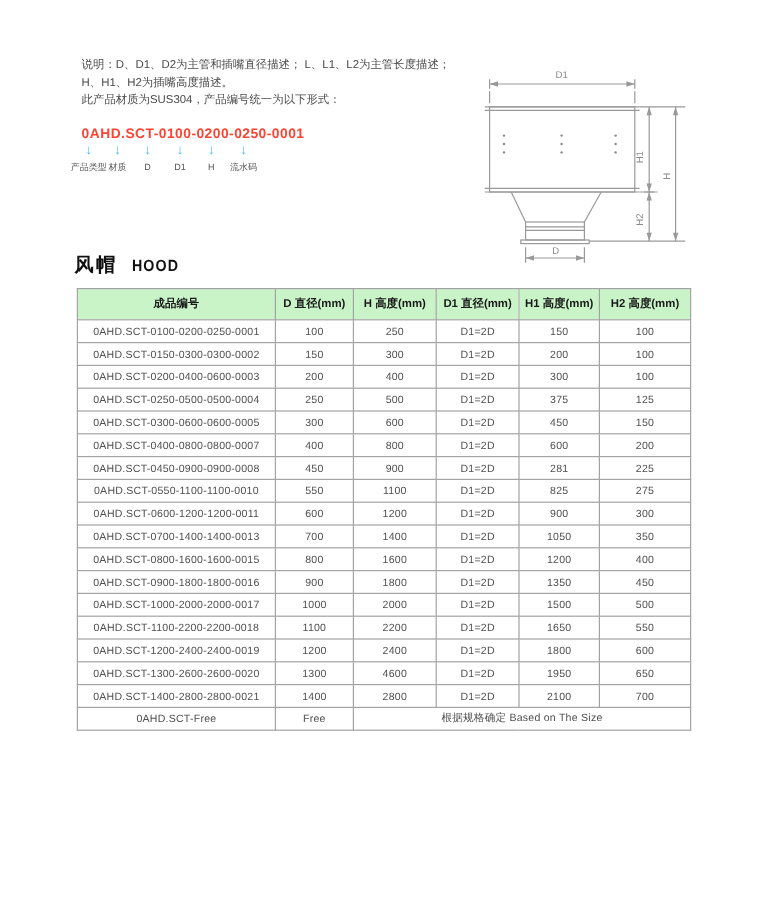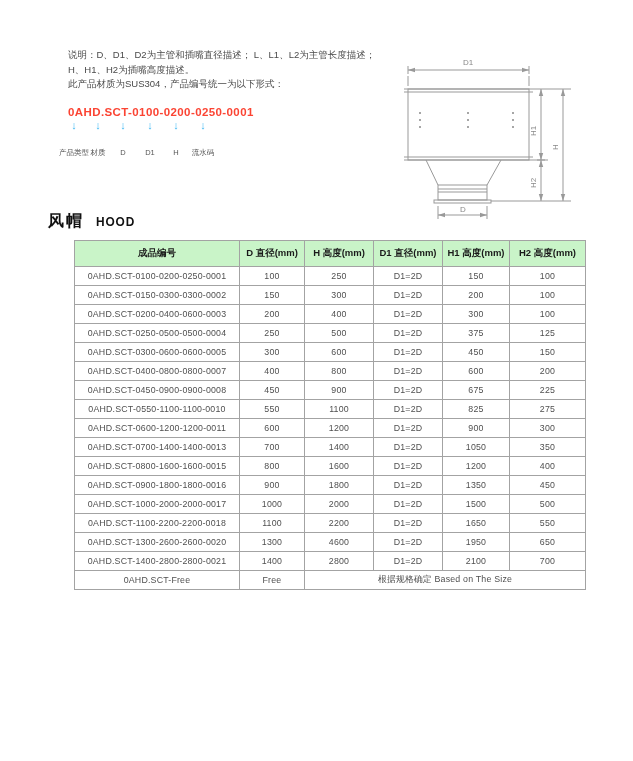--- a/index.html
+++ b/index.html
@@ -10,29 +10,29 @@
     color:#4a4a4a;
   }
   .intro { position:absolute; left:68px; top:48px; width:320px;
     font-size:9.5px; line-height:14.5px; color:#4a4a4a; }
   .product-code { position:absolute; left:68px; top:106px;
     font-size:11.5px; font-weight:bold; color:#fb4433; letter-spacing:.4px; }
   .legend { position:absolute; left:0; top:120px; height:34px; width:633px; }
   .legend-item { position:absolute; top:0; transform:translateX(-50%);
     display:flex; flex-direction:column; align-items:center; }
   .legend-arrow { color:#44baf3; font-size:11px; font-weight:bold; line-height:11px; }
-  .legend-label { margin-top:17px; font-size:7.5px; color:#555; white-space:nowrap; }
+  .legend-label { margin-top:4px; font-size:7.5px; color:#555; white-space:nowrap; }
   .li0{left:74px}.li1{left:98px}.li2{left:123px}.li3{left:150px}.li4{left:176px}.li5{left:203px}
   .diagram { position:absolute; left:393px; top:45px; }
-  .section-title { position:absolute; left:48px; top:211px; color:#111;
+  .section-title { position:absolute; left:62px; top:211px; color:#111;
     display:flex; align-items:baseline; }
   .title-zh { font-size:16px; font-weight:900; letter-spacing:2px; }
   .title-en { font-size:13.5px; font-weight:900; margin-left:12px; letter-spacing:1px;
     transform:scaleX(.88); transform-origin:left; }
-  .spec-table { position:absolute; left:74px; top:240px; width:511px;
+  .spec-table { position:absolute; left:64px; top:240px; width:511px;
     border-collapse:collapse; table-layout:fixed; }
   .spec-table th, .spec-table td {
     border:1px solid #a3a3a3; text-align:center; vertical-align:middle;
     overflow:hidden; white-space:nowrap; }
   .spec-table th { background:#c9f4c8; color:#1a1a1a; font-size:9.5px;
     font-weight:bold; height:26px; }
   .spec-table td { height:19px; font-size:8.8px; color:#4f4f4f; letter-spacing:.2px; }
   .c0{width:165px}.c1{width:65px}.c2{width:69px}.c3{width:69px}.c4{width:67px}.c5{width:76px}
   svg text { fill:#888; font-family:"Liberation Sans","DejaVu Sans",sans-serif; font-size:8px; }
 </style>
@@ -213,21 +213,21 @@
     <td>800</td>
     <td>D1=2D</td>
     <td>600</td>
     <td>200</td>
   </tr>
       <tr>
     <td>0AHD.SCT-0450-0900-0900-0008</td>
     <td>450</td>
     <td>900</td>
     <td>D1=2D</td>
-    <td>675</td>
+    <td>281</td>
     <td>225</td>
   </tr>
       <tr>
     <td>0AHD.SCT-0550-1100-1100-0010</td>
     <td>550</td>
     <td>1100</td>
     <td>D1=2D</td>
     <td>825</td>
     <td>275</td>
   </tr>
@@ -271,20 +271,28 @@
     <td>1500</td>
     <td>500</td>
   </tr>
       <tr>
     <td>0AHD.SCT-1100-2200-2200-0018</td>
     <td>1100</td>
     <td>2200</td>
     <td>D1=2D</td>
     <td>1650</td>
     <td>550</td>
+  </tr>
+      <tr>
+    <td>0AHD.SCT-1200-2400-2400-0019</td>
+    <td>1200</td>
+    <td>2400</td>
+    <td>D1=2D</td>
+    <td>1800</td>
+    <td>600</td>
   </tr>
       <tr>
     <td>0AHD.SCT-1300-2600-2600-0020</td>
     <td>1300</td>
     <td>4600</td>
     <td>D1=2D</td>
     <td>1950</td>
     <td>650</td>
   </tr>
       <tr>

